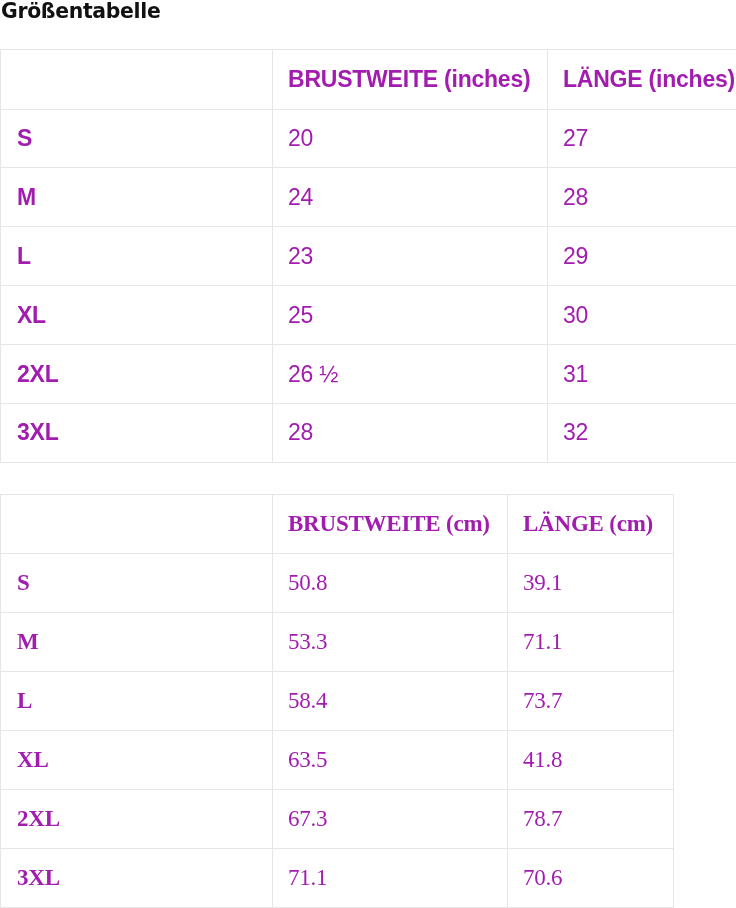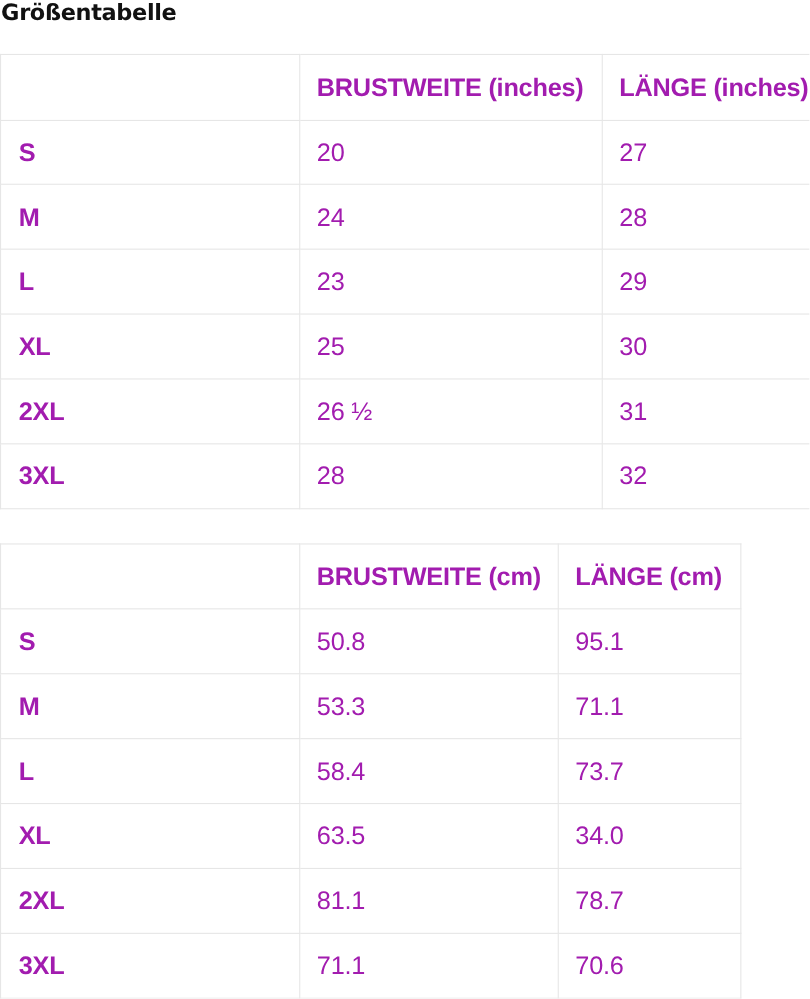--- a/index.html
+++ b/index.html
@@ -55,21 +55,21 @@
     padding-left:16px;
   }
 
   
   .table-inches{ width:845px; margin-top:24px; }
   .table-inches col.col-size{ width:272px; }
   .table-inches col.col-chest{ width:275px; }
   .table-inches col.col-length{ width:298px; }
 
   
-  .table-cm{ width:673px; margin-top:31px; }
+  .table-cm{ width:673px; margin-top:31px;font-family:Liberation Serif, serif; }
   .table-cm col.col-size{ width:272px; }
   .table-cm col.col-chest{ width:235px; }
   .table-cm col.col-length{ width:166px; }
 </style>
 </head>
 <body>
 
 <div class="page">
   <div class="scroller">
 
@@ -128,40 +128,40 @@
       </colgroup>
       <tbody>
         <tr class="header-row">
           <td></td>
           <td>BRUSTWEITE (cm)</td>
           <td>LÄNGE (cm)</td>
         </tr>
         <tr>
           <td class="size-cell">S</td>
           <td>50.8</td>
-          <td>95.1</td>
+          <td>39.1</td>
         </tr>
         <tr>
           <td class="size-cell">M</td>
           <td>53.3</td>
           <td>71.1</td>
         </tr>
         <tr>
           <td class="size-cell">L</td>
           <td>58.4</td>
           <td>73.7</td>
         </tr>
         <tr>
           <td class="size-cell">XL</td>
           <td>63.5</td>
-          <td>34.0</td>
+          <td>41.8</td>
         </tr>
         <tr>
           <td class="size-cell">2XL</td>
-          <td>81.1</td>
+          <td>67.3</td>
           <td>78.7</td>
         </tr>
         <tr>
           <td class="size-cell">3XL</td>
           <td>71.1</td>
           <td>70.6</td>
         </tr>
       </tbody>
     </table>
 

